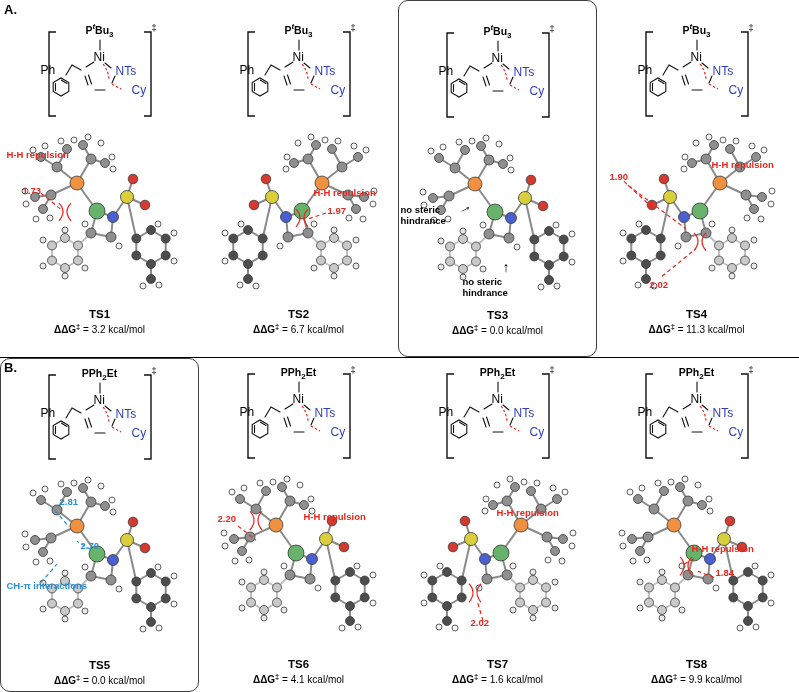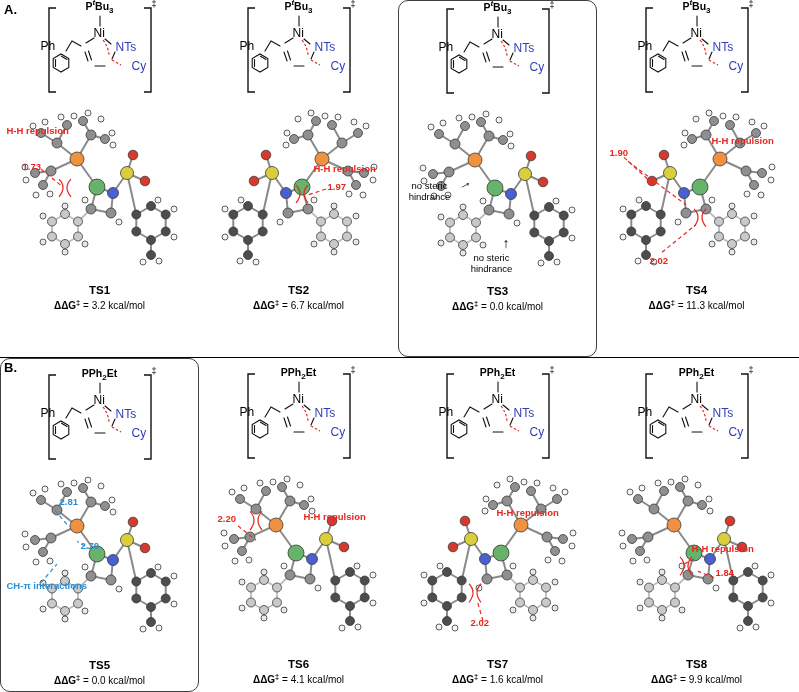--- a/index.html
+++ b/index.html
@@ -9,21 +9,21 @@
     --atom-o-red:#d43a2f; --atom-n-blue:#4a5fd0; --box-border:#3f3f3f;
   }
   *{box-sizing:border-box}
   body{margin:0;background:#fff;color:#000;font-family:"Liberation Sans",sans-serif}
   .figure{position:relative;width:799px;height:692px;background:#fff;overflow:hidden}
   .panel{position:relative;width:100%}
   .panel-a{height:357px}
   .panel-b{height:335px;border-top:1.5px solid #000}
   .panel-label{position:absolute;left:4px;top:2px;font-size:13px;font-weight:700;z-index:5}
   .row{display:flex;width:100%;height:100%}
-  .cell{position:relative;width:199px;display:flex;flex-direction:column;align-items:center;}
+  .cell{position:relative;width:199px;display:flex;flex-direction:column;align-items:center;padding-top:24px}
   .panel-b .cell{padding-top:8px}
   .cell.boxed{border:1.5px solid var(--box-border,#3f3f3f);border-radius:10px}
   
   .scheme{position:relative;width:150px;height:100px;flex:0 0 auto}
   .scheme-svg{position:absolute;inset:0;width:100%;height:100%}
   .lig{position:absolute;left:50%;top:-2px;transform:translateX(-50%);font-size:10.5px;font-weight:700;white-space:nowrap}
   .lig sup.it{font-style:italic;font-size:8px}
   .lig sub{font-size:8px}
   .ddag{position:absolute;left:127px;top:-1px;font-size:9px}
   .lbl{position:absolute;font-size:12px;line-height:1}
@@ -38,21 +38,21 @@
   .panel-b .model{height:186px}
   .mol-svg{position:absolute;left:8px;top:2px;width:170px;height:170px}
   .mol-svg.flip{transform:scaleX(-1)}
   .leaders{position:absolute;inset:0;width:100%;height:100%}
   .rd{stroke:var(--annotation-red,#e8261f);stroke-dasharray:4 3;stroke-width:1.2;fill:none}
   .bd{stroke:var(--annotation-blue,#2b8fd6);stroke-dasharray:4 3;stroke-width:1.2;fill:none}
   .ra{stroke:var(--annotation-red,#e8261f);stroke-width:1.2;fill:none}
   .ann{position:absolute;font-size:9.5px;font-weight:700;line-height:1.15;white-space:nowrap;z-index:4}
   .ann.red{color:var(--annotation-red,#e8261f)}
   .ann.blue{color:var(--annotation-blue,#2b8fd6)}
-  .ann.black{color:var(--annotation-black,#000);font-weight:400;white-space:normal;width:58px;text-align:center}
+  .ann.black{color:var(--annotation-black,#000);font-weight:700;white-space:normal;width:58px;text-align:left}
   .arrow{position:absolute;font-size:14px;font-weight:700;color:#000;z-index:4}
   
   .ts-name{font-size:11.5px;font-weight:700;margin-top:4px}
   .ts-energy{font-size:10px;margin-top:2px}
   .ts-energy .g{font-weight:700}
   .ts-energy sup{font-weight:700;font-size:7.5px}
   
   .c-dark{fill:#4d4d4d}.c-mid{fill:#8f8f8f}.c-light{fill:#c9c9c9}
   .h-a{fill:#f4f4f4}.h-l{fill:#e8e8e8}
   .at-ni{fill:var(--atom-ni-green,#67b36b)}

